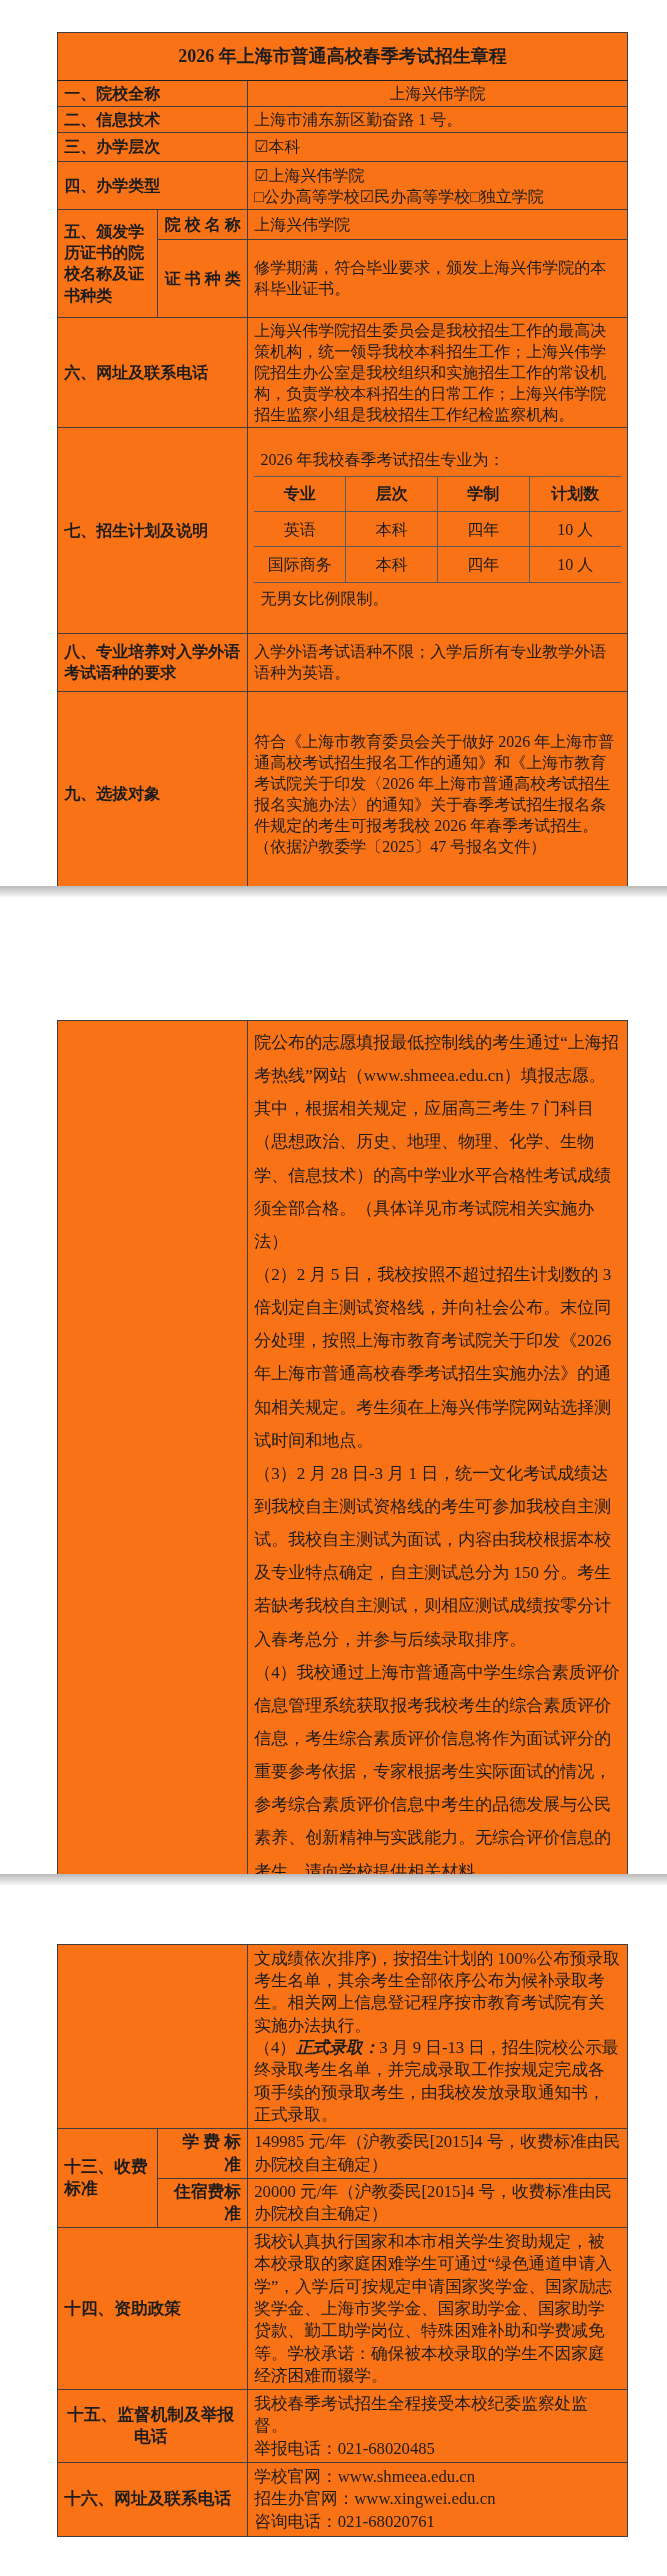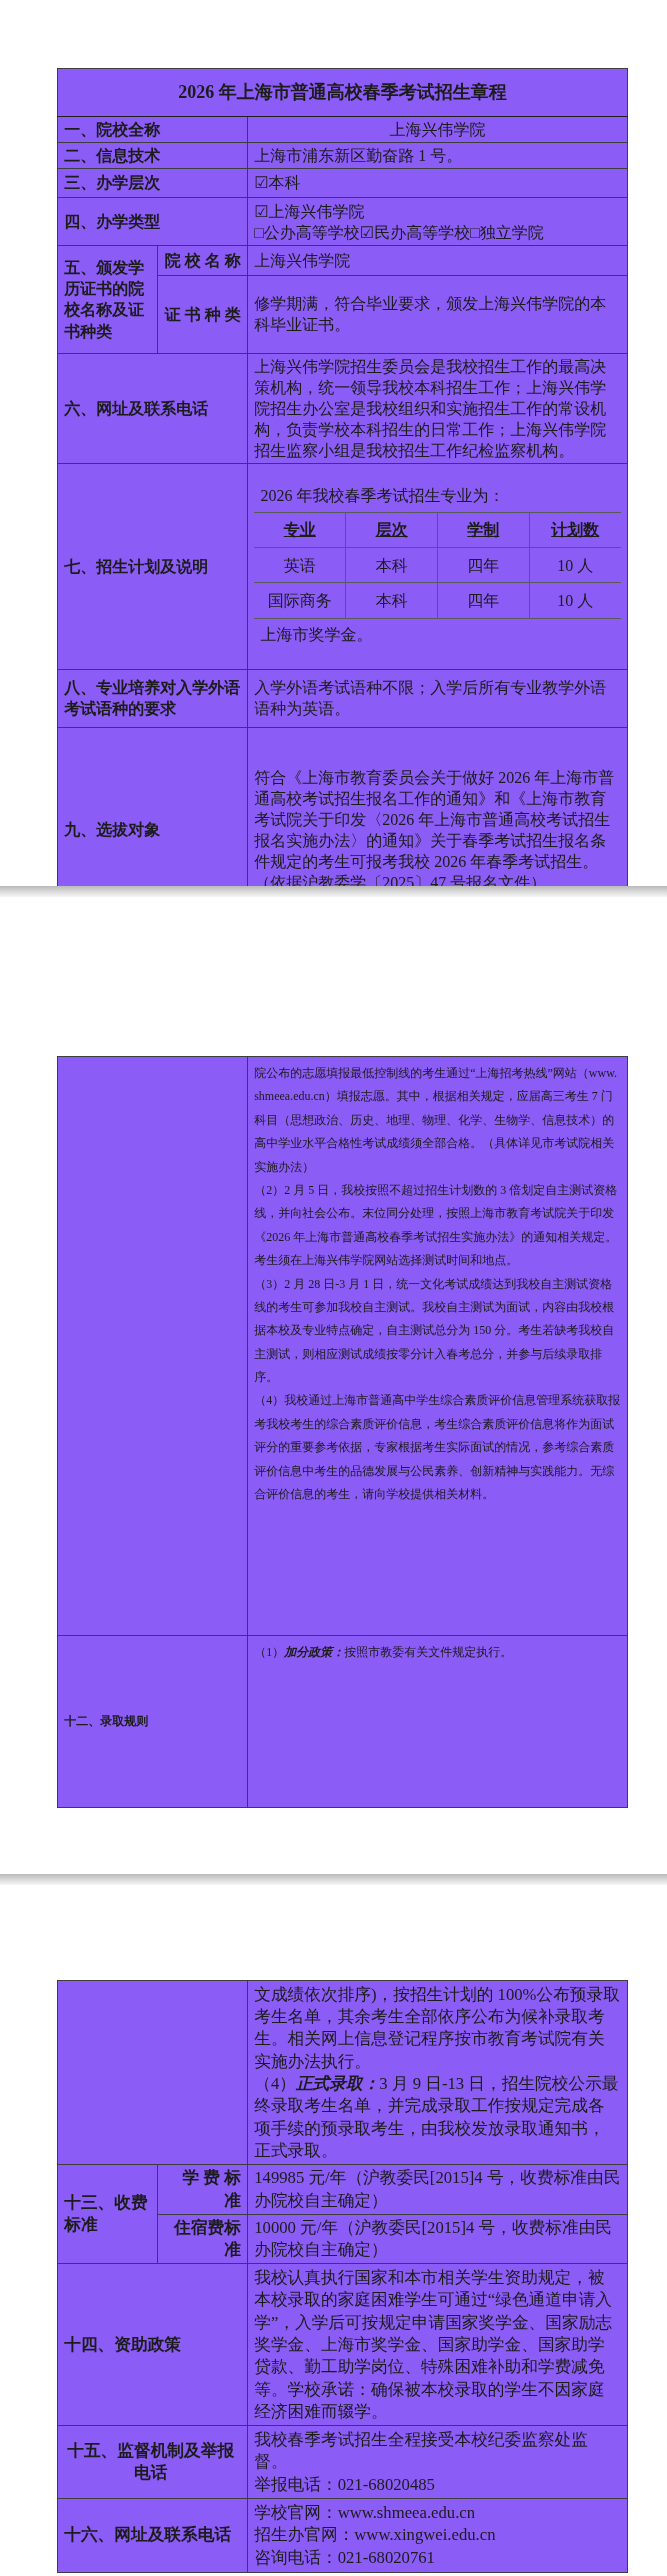--- a/index.html
+++ b/index.html
@@ -2,41 +2,41 @@
 <html style="font-size:10px"><head>
 <meta charset="utf-8">
 <style>
   html,body{margin:0;padding:0;background:#ffffff;}
   body{width:667px;font-family:"Liberation Serif","DejaVu Serif",serif;color:#1c1c1c;}
   .page{overflow:hidden;background:#fff;box-sizing:border-box;position:relative;}
   #page1{height:886px;padding-top:32px;}
   #page2{height:977px;padding-top:123px;}
   #page3{height:690px;padding-top:59px;}
   .band{height:11px;width:667px;background:linear-gradient(#b9b9b9,#d6d6d6 45%,#ededed 85%,#f7f7f7);}
-  table.doc{border-collapse:collapse;margin-left:57px;width:570px;table-layout:fixed;border:1.9px solid #1f1f1f;background:#8b5cf6;margin-top:36px;}
+  table.doc{border-collapse:collapse;margin-left:57px;width:570px;table-layout:fixed;border:1.9px solid #1f1f1f;background:#f97316;}
   table.doc td{border:1.2px solid #3e3e3e;padding:1.9px 6.2px;vertical-align:middle;word-break:break-all;}
   .t1{font-size:16px;line-height:1.32;}
-  .t2{font-size:12px;}
+  .t2{font-size:17px;}
   .t3{font-size:16.7px;line-height:1.34;}
   .title-cell{text-align:center;font-weight:bold;font-size:18px;height:43px;border-bottom:1.9px solid #1f1f1f !important;}
   td.label{font-weight:bold;padding-left:8.6px;}
   td.sublabel{font-weight:bold;text-align:right;padding-left:6.2px;border-width:0.6px;border-color:#5a5a5a;}
   td.subcontent{border-width:0.6px;border-color:#5a5a5a;border-right-width:1.2px;border-right-color:#3e3e3e;}
   td.center{text-align:center;}
   td.prewrap{white-space:pre-line;}
   .h36{height:21px}.h42{height:25px}.h72{height:43px}.h90{height:53px}
   .h120{height:73px}.h160{height:98px}.h330{height:201px}
   td.plancell{padding:0;}
   .plan-intro{padding:3.7px 6.2px 5px 6.2px;}
   .plan-note{padding:5px 6.2px 6.2px 6.2px;}
   table.plan{border-collapse:collapse;width:100%;table-layout:fixed;border-top:1.2px solid #3e3e3e;border-bottom:1.2px solid #3e3e3e;}
   table.plan td{border:0.6px solid #5a5a5a;text-align:center;height:32px;padding:1.2px 2.5px;}
   table.plan td:first-child{border-left:none;}
   table.plan td:last-child{border-right:none;}
-  table.plan tr.plan-head td{font-weight:bold;text-decoration:underline;}
+  table.plan tr.plan-head td{font-weight:bold;}
   .cont-cell{vertical-align:top;line-height:1.95;}
   .t2 td.label{line-height:1.4;}
   .para{margin:0;}
   .pb{font-weight:bold;font-style:italic;}
   #page2 td.content{vertical-align:top;padding-top:5px;}
   #page3 td.content{vertical-align:top;padding-top:2.5px;}
   #page3 td.vmid{vertical-align:middle;}
 </style>
 </head>
 <body>
@@ -103,21 +103,21 @@
             <td>10 人</td>
           </tr>
           <tr>
             <td>国际商务</td>
             <td>本科</td>
             <td>四年</td>
             <td>10 人</td>
           </tr>
         </tbody>
             </table>
-        <div class="plan-note">上海市奖学金。</div>
+        <div class="plan-note">无男女比例限制。</div>
       </td>
     </tr>
     <tr>
       <td colspan="2" class="label h90">八、专业培养对入学外语考试语种的要求</td>
       <td>入学外语考试语种不限；入学后所有专业教学外语语种为英语。</td>
     </tr>
     <tr>
       <td colspan="2" class="label h330">九、选拔对象</td>
       <td>符合《上海市教育委员会关于做好 2026 年上海市普通高校考试招生报名工作的通知》和《上海市教育考试院关于印发〈2026 年上海市普通高校考试招生报名实施办法〉的通知》关于春季考试招生报名条件规定的考生可报考我校 2026 年春季考试招生。（依据沪教委学〔2025〕47 号报名文件）</td>
     </tr>
@@ -171,21 +171,21 @@
         <p class="para"><span>（4）</span><span class="pb">正式录取：</span><span>3 月 9 日-13 日，招生院校公示最终录取考生名单，并完成录取工作按规定完成各项手续的预录取考生，由我校发放录取通知书，正式录取。</span></p>
       </td>
     </tr>
     <tr>
       <td rowspan="2" class="label">十三、收费标准</td>
       <td class="sublabel" style="height:40px">学 费 标 准</td>
       <td class="subcontent">149985 元/年（沪教委民[2015]4 号，收费标准由民办院校自主确定）</td>
     </tr>
     <tr>
       <td class="sublabel" style="height:40px">住宿费标准</td>
-      <td class="subcontent">10000 元/年（沪教委民[2015]4 号，收费标准由民办院校自主确定）</td>
+      <td class="subcontent">20000 元/年（沪教委民[2015]4 号，收费标准由民办院校自主确定）</td>
     </tr>
     <tr>
       <td colspan="2" class="label" style="height:133px">十四、资助政策</td>
       <td class="content">我校认真执行国家和本市相关学生资助规定，被本校录取的家庭困难学生可通过“绿色通道申请入学”，入学后可按规定申请国家奖学金、国家励志奖学金、上海市奖学金、国家助学金、国家助学贷款、勤工助学岗位、特殊困难补助和学费减免等。学校承诺：确保被本校录取的学生不因家庭经济困难而辍学。</td>
     </tr>
     <tr>
       <td colspan="2" class="label" style="height:57px;text-align:center;padding-left:2.5px">十五、监督机制及举报电话</td>
       <td class="content vmid">
         <div>我校春季考试招生全程接受本校纪委监察处监督。</div>
         <div>举报电话：021-68020485</div>

